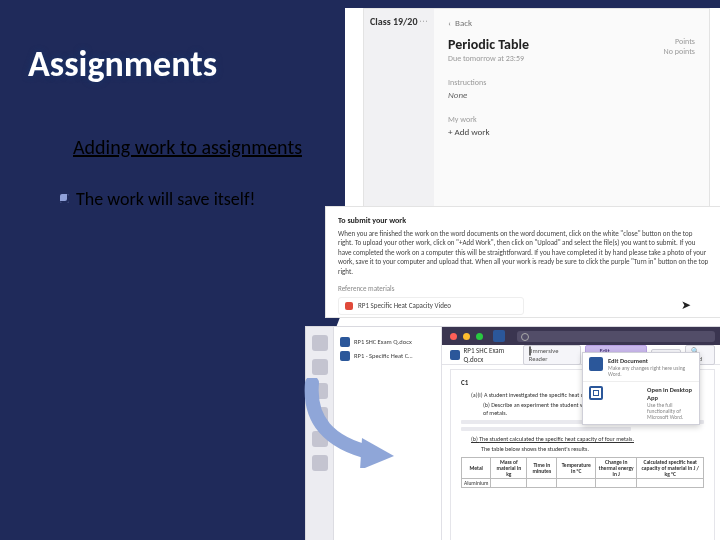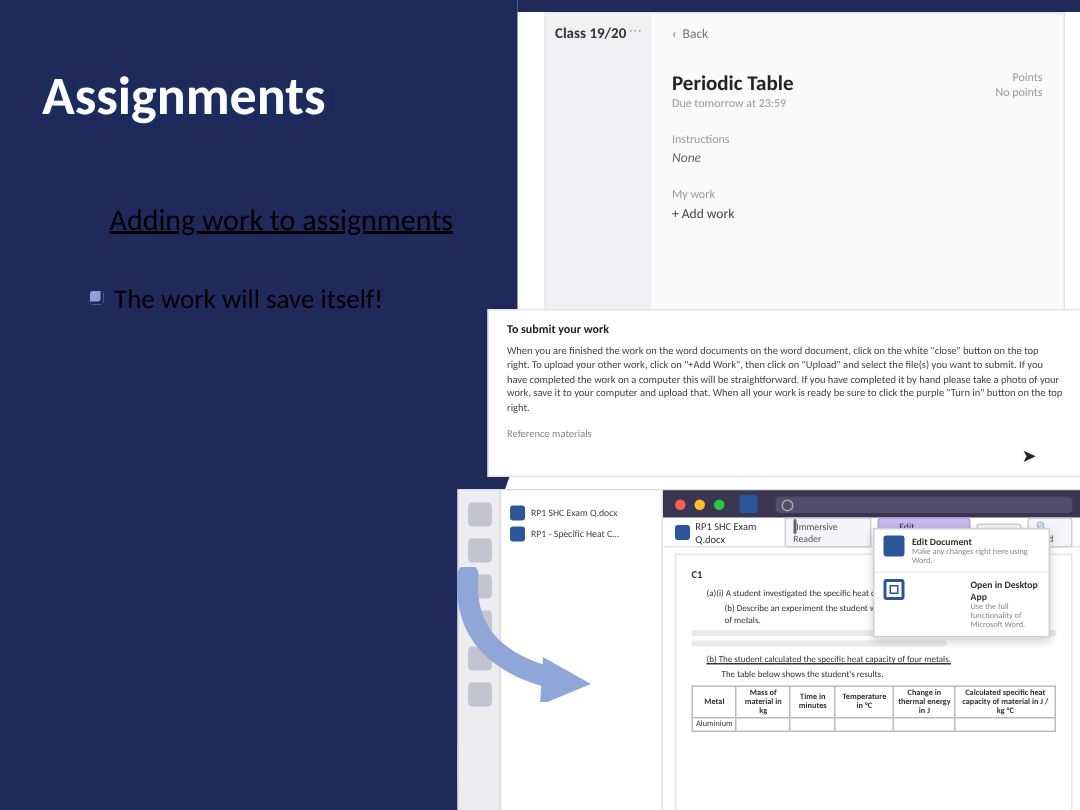--- a/index.html
+++ b/index.html
@@ -39,21 +39,21 @@
 
   
   .shots { position: absolute; left: 345px; top: 0; right: 0; bottom: 0; }
   .bar { height: 8px; background: #1f2a5a; }
 
   .shot1 { position: absolute; left: 18px; top: 8px; right: 10px; height: 212px; background: #fafafa; border: 1px solid #e3e3e3; display: flex; font-size: 9px; color: #555; }
   .s1-left { width: 70px; background: #f1f1f3; padding: 6px; }
   .s1-left .class { font-weight: 600; font-size: 10px; color: #333; }
   .s1-left .dots { float: right; color: #999; }
   .s1-right { flex: 1; padding: 8px 14px; }
-  .s1-right .back { color: #777; font-size: 9px; margin-bottom: 19px; }
+  .s1-right .back { color: #777; font-size: 9px; margin-bottom: 8px; }
   .s1-right .caret { margin-right: 4px; }
   .s1-right .assign-title { font-size: 14px; font-weight: 700; color: #222; }
   .s1-right .points { float: right; text-align: right; font-size: 8px; color: #999; }
   .s1-right .due { font-size: 8px; color: #999; margin-bottom: 14px; }
   .s1-right .lbl { font-size: 8px; color: #999; margin-bottom: 2px; }
   .s1-right .none { font-size: 9px; font-style: italic; color: #666; margin-bottom: 14px; }
   .s1-right .addwork { font-size: 9px; color: #444; }
 
   .shot2 { position: absolute; left: -20px; top: 206px; right: -2px; height: 112px; background: #fff; border: 1px solid #e3e3e3; padding: 8px 12px; font-size: 7px; color: #444; line-height: 1.35; }
   .shot2 .s2-title { font-size: 8px; font-weight: 700; color: #222; margin-bottom: 3px; }
@@ -141,20 +141,24 @@
         <div class="none">None</div>
         <div class="lbl">My work</div>
         <div class="addwork">+  Add work</div>
       </div>
     </div>
 
     <div class="shot2">
       <div class="s2-title">To submit your work</div>
       <div>When you are finished the work on the word documents on the word document, click on the white "close" button on the top right. To upload your other work, click on "+Add Work", then click on "Upload" and select the file(s) you want to submit. If you have completed the work on a computer this will be straightforward. If you have completed it by hand please take a photo of your work, save it to your computer and upload that. When all your work is ready be sure to click the purple "Turn in" button on the top right.</div>
       <div class="ref">Reference materials</div>
+      <div class="doc-row">
+        <span class="dot-red"></span>
+        <span>RP1 Specific Heat Capacity Video</span>
+      </div>
       <span class="cursor">➤</span>
     </div>
 
     <div class="shot3">
       <div class="s3-sidebar">
         <div class="i"></div>
         <div class="i"></div>
         <div class="i"></div>
         <div class="i"></div>
         <div class="i"></div>

